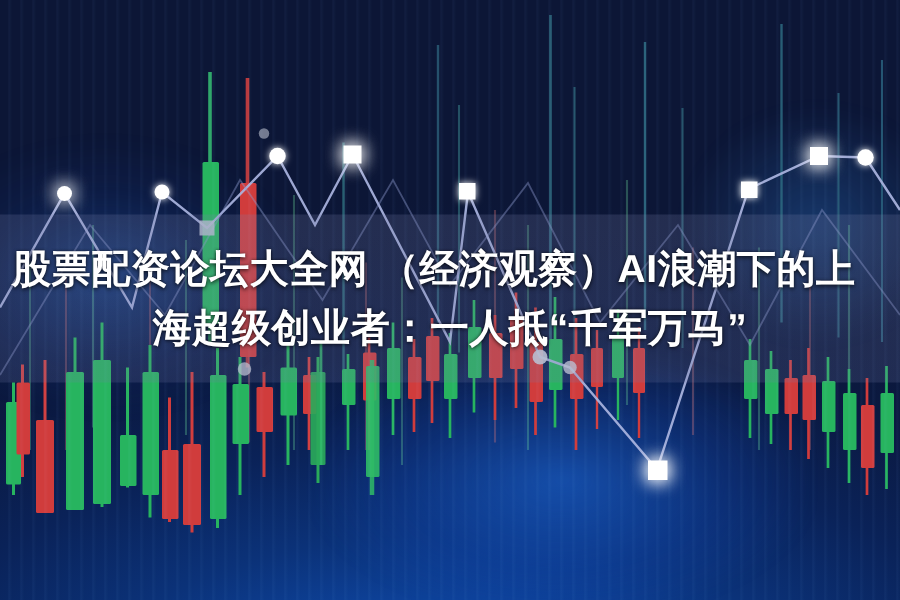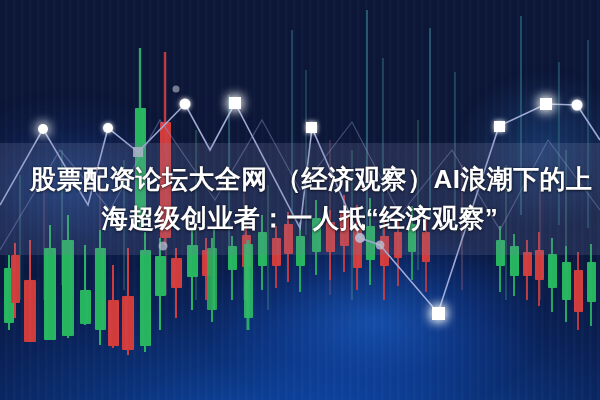--- a/index.html
+++ b/index.html
@@ -63,21 +63,21 @@
   }
   .title-line{
     color:#ffffff;
     font-size:26px;
     font-weight:bold;
     line-height:1.35;
     letter-spacing:.4px;
     white-space:nowrap;
     text-shadow:0 1px 3px rgba(0,0,0,.55), 0 0 2px rgba(0,0,0,.5);
   }
-  .l1{align-self:flex-start;margin-left:22px;}
+  .l1{align-self:flex-start;margin-left:0;}
   .l2{align-self:center;}
 </style>
 </head>
 <body>
 
 <div id="stage">
 
   <div class="bg-base"></div>
   <div class="bg-glow-left"></div>
   <div class="bg-glow-center"></div>
@@ -299,16 +299,16 @@
       <circle cx="176" cy="89" r="3.5" fill="#c9ceda" opacity=".55"></circle>
     </g>
   </svg>
 
   <div class="vstreaks"></div>
 
   <div class="title-band"></div>
 
   <div class="title-wrap">
     <div class="title-line l1">股票配资论坛大全网 （经济观察）AI浪潮下的上</div>
-    <div class="title-line l2">海超级创业者：一人抵“经济观察”</div>
+    <div class="title-line l2">海超级创业者：一人抵“千军万马”</div>
   </div>
 
 </div>
 
 </body></html>

